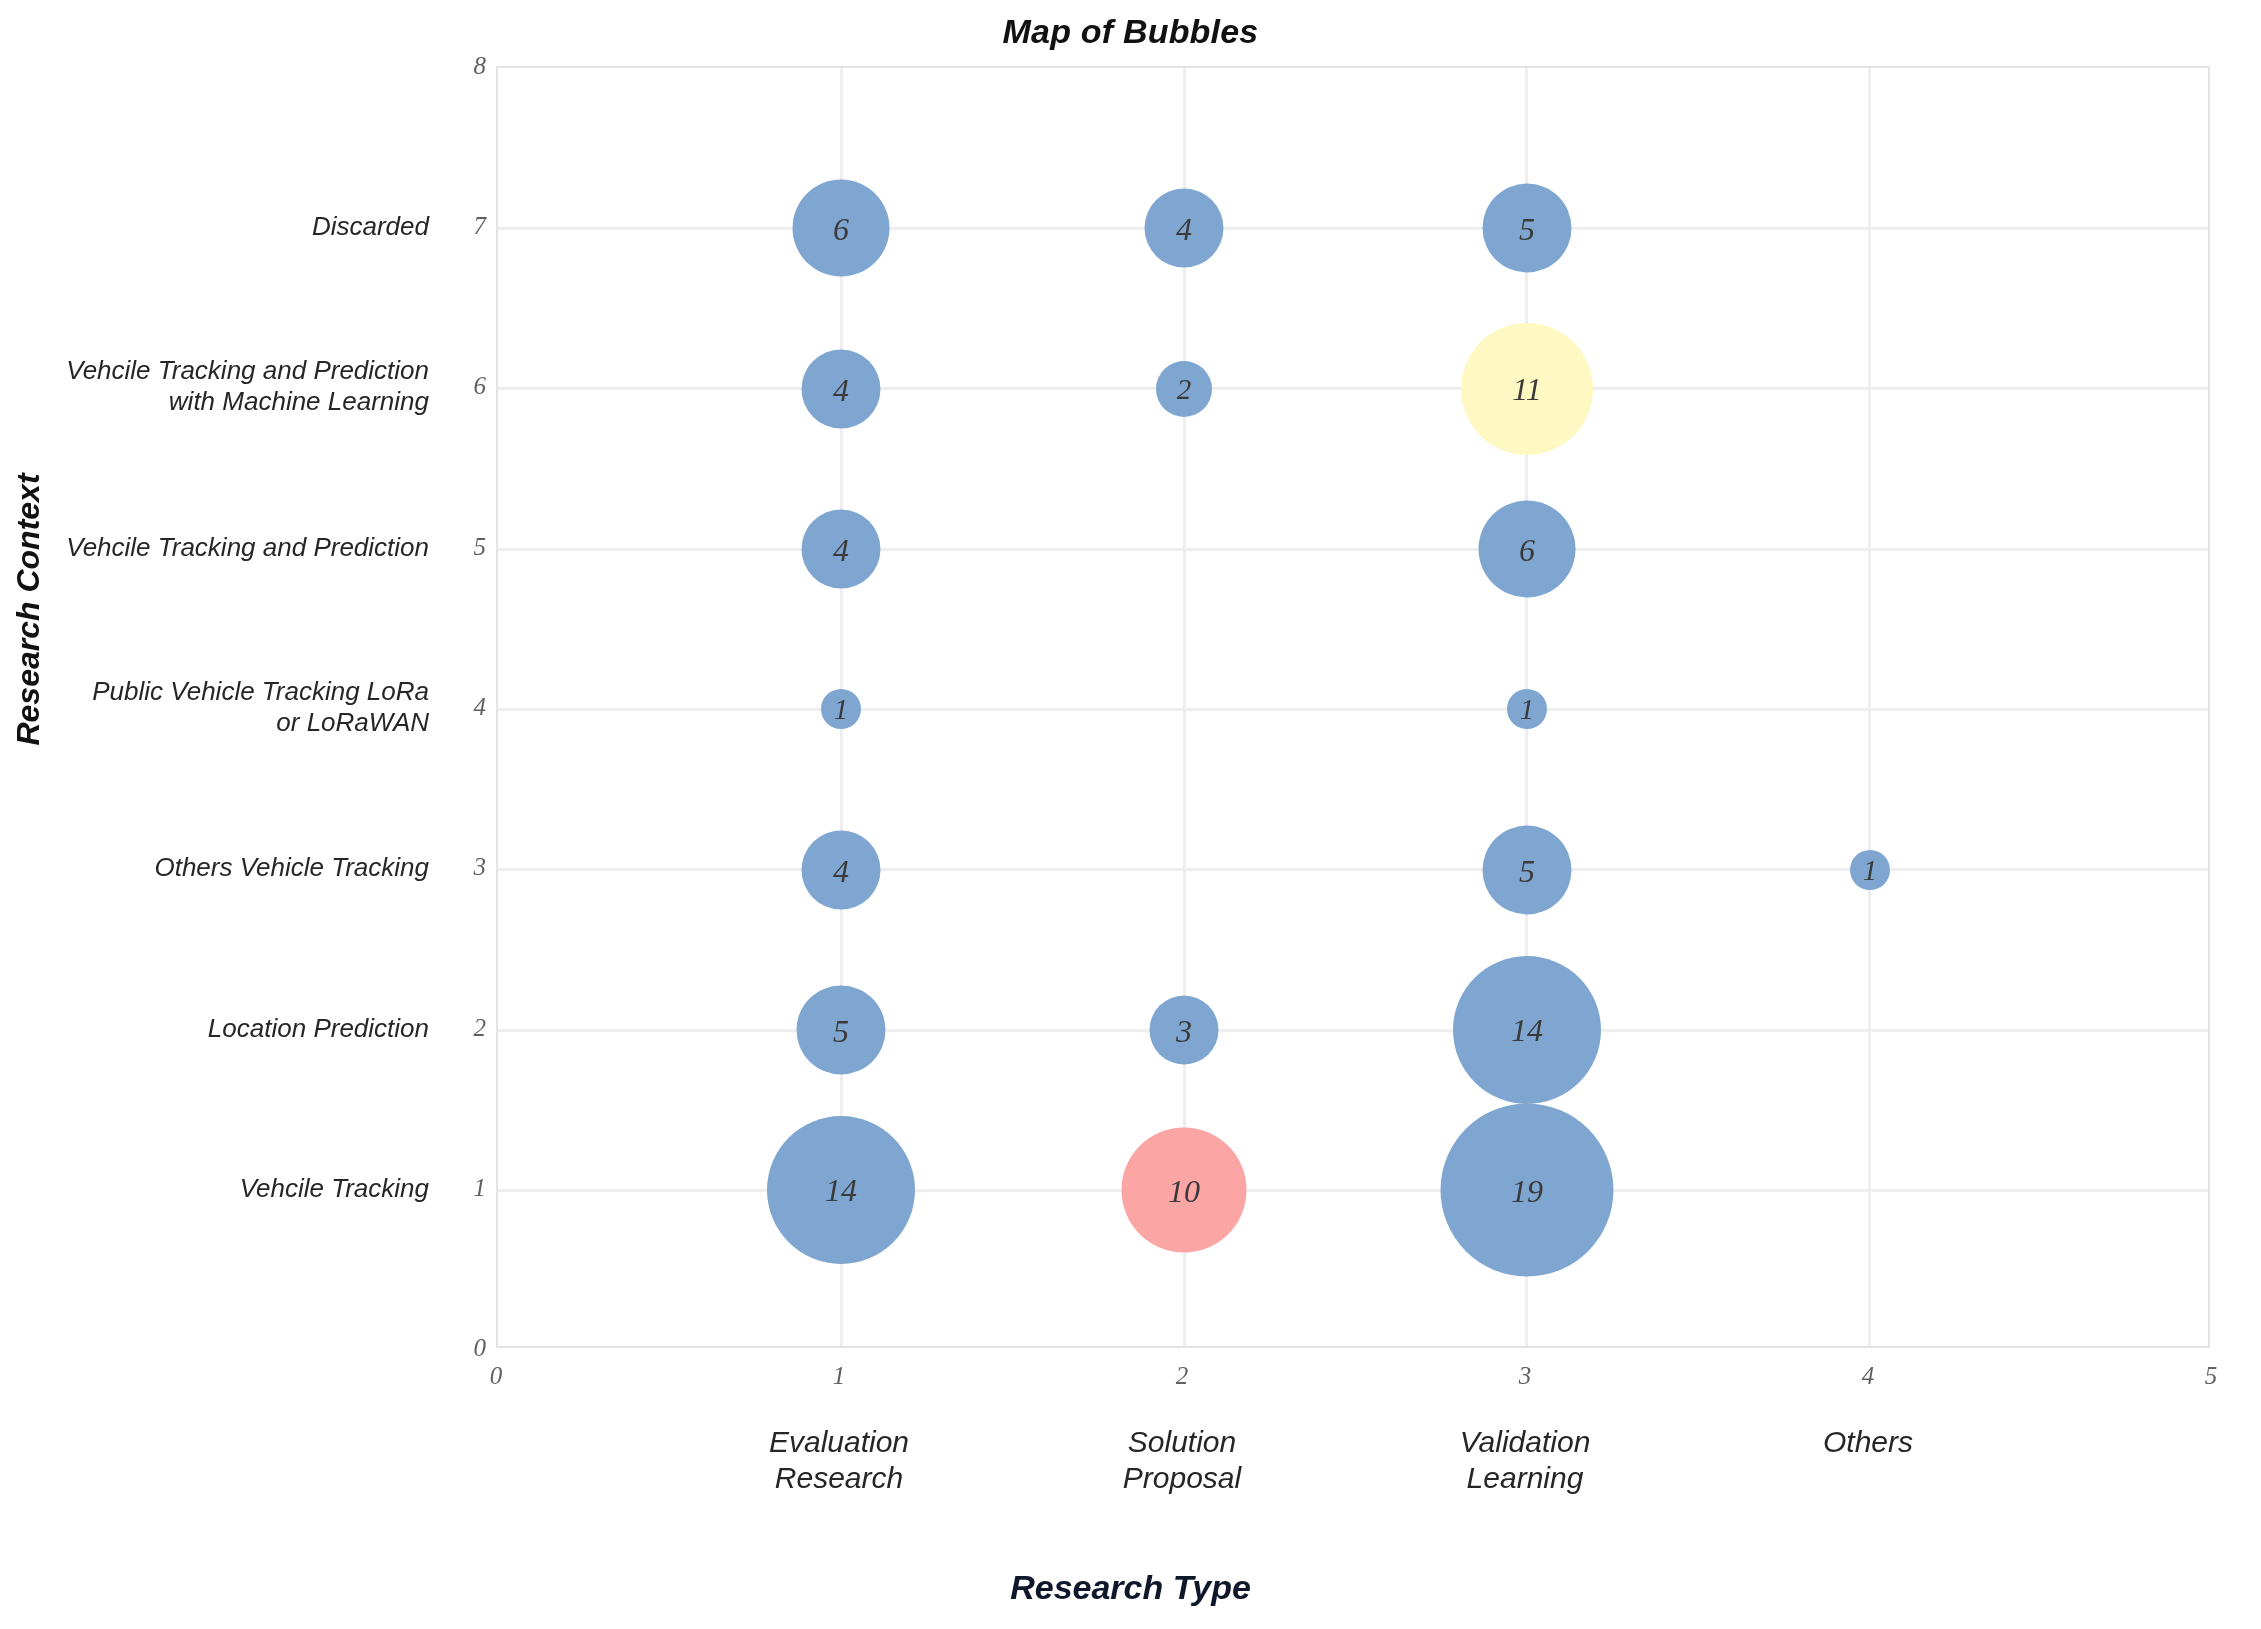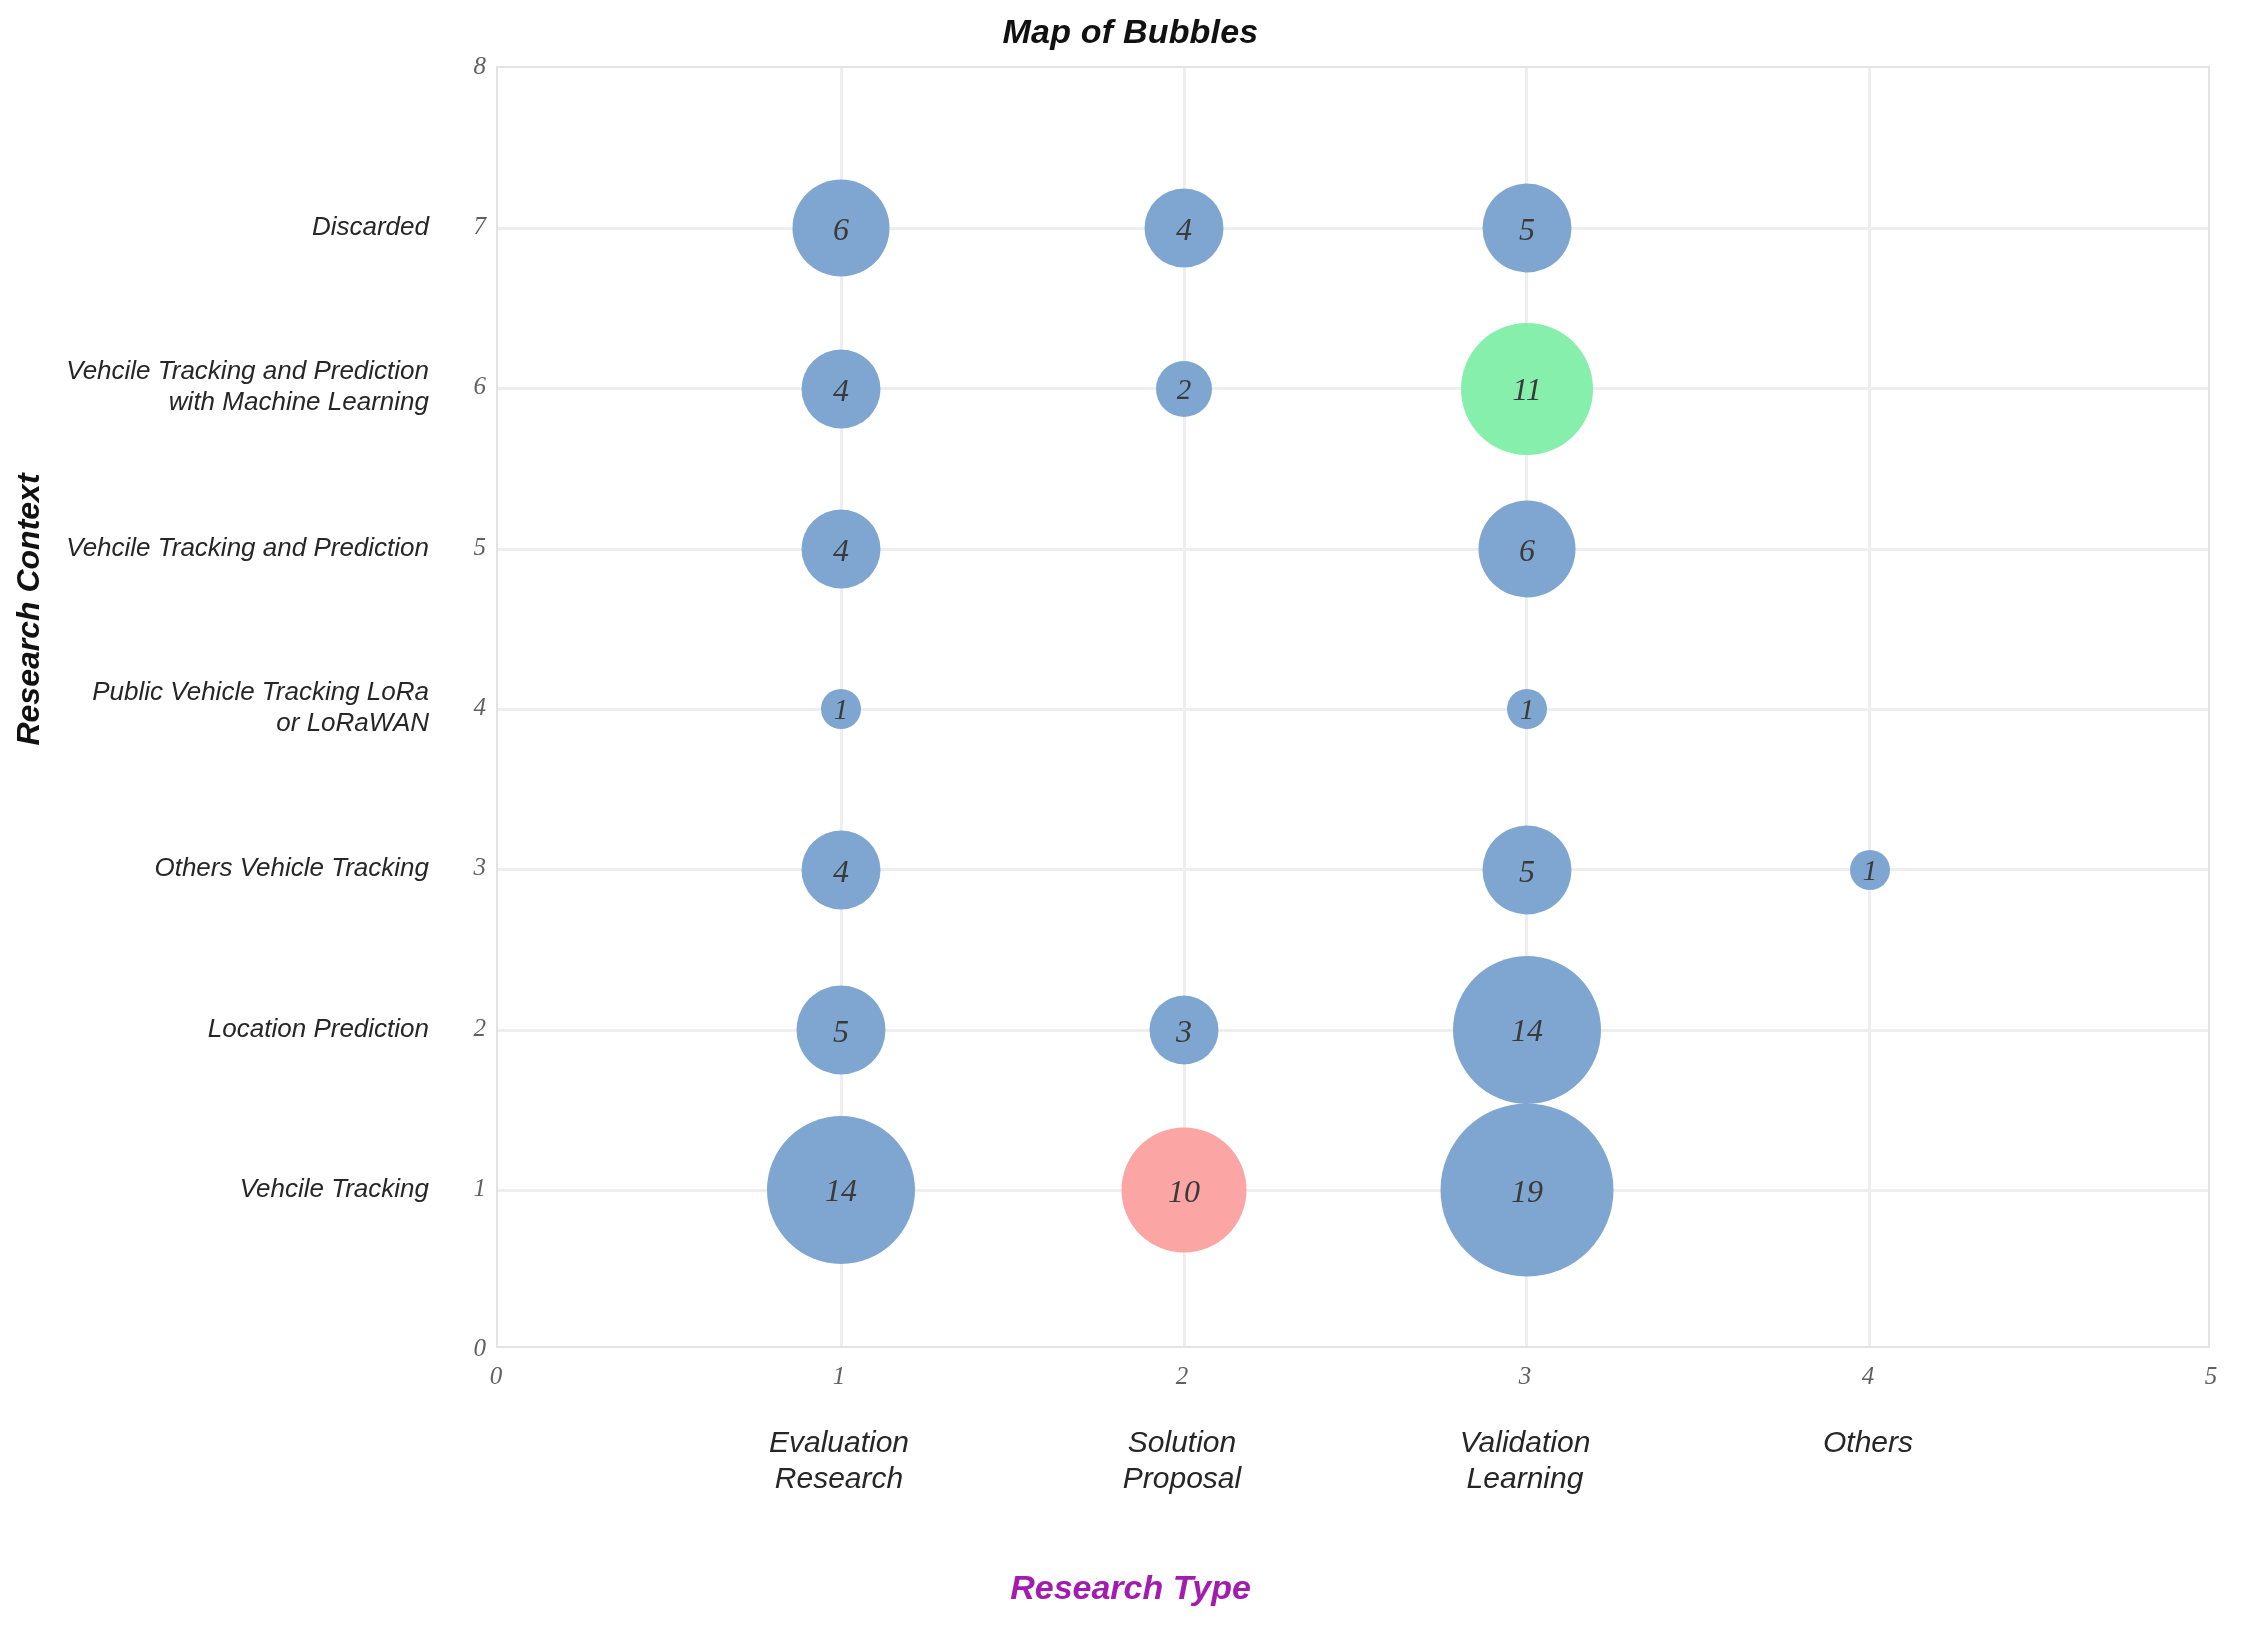--- a/index.html
+++ b/index.html
@@ -143,21 +143,21 @@
     transform-origin: center center;
   }
   #x-axis-title {
     position: absolute;
     left: 0;
     top: 1568px;
     width: 2261px;
     text-align: center;
     font-size: 34px;
     font-weight: bold;
-    color: #a21caf;
+    color: #0f172a;
   }
 </style>
 </head>
 <body>
 
 <div id="chart-root">
 
   <div id="chart-title">Map of Bubbles</div>
 
   <div id="plot-area">
@@ -204,21 +204,21 @@
         </div>
         <div class="bubble" style="left: 686px; top: 962px; width: 69px; height: 69px; background: rgb(127, 166, 208);">
           <span class="bubble-label">3</span>
         </div>
         <div class="bubble" style="left: 686px; top: 1122px; width: 125px; height: 125px; background: #fca5a5; text-align: center;">
           <span class="bubble-label">10</span>
         </div>
         <div class="bubble" style="left: 1029px; top: 160px; width: 89px; height: 89px; background: rgb(127, 166, 208);">
           <span class="bubble-label">5</span>
         </div>
-        <div class="bubble" style="left: 1029px; top: 321px; width: 132px; height: 132px; background: #86efac;">
+        <div class="bubble" style="left: 1029px; top: 321px; width: 132px; height: 132px; background: #fef9c3;">
           <span class="bubble-label">11</span>
         </div>
         <div class="bubble" style="left: 1029px; top: 481px; width: 97px; height: 97px; background: rgb(127, 166, 208);">
           <span class="bubble-label">6</span>
         </div>
         <div class="bubble tiny" style="left: 1029px; top: 641px; width: 40px; height: 40px; background: rgb(127, 166, 208);">
           <span class="bubble-label">1</span>
         </div>
         <div class="bubble" style="left: 1029px; top: 802px; width: 89px; height: 89px; background: rgb(127, 166, 208);">
           <span class="bubble-label">5</span>

